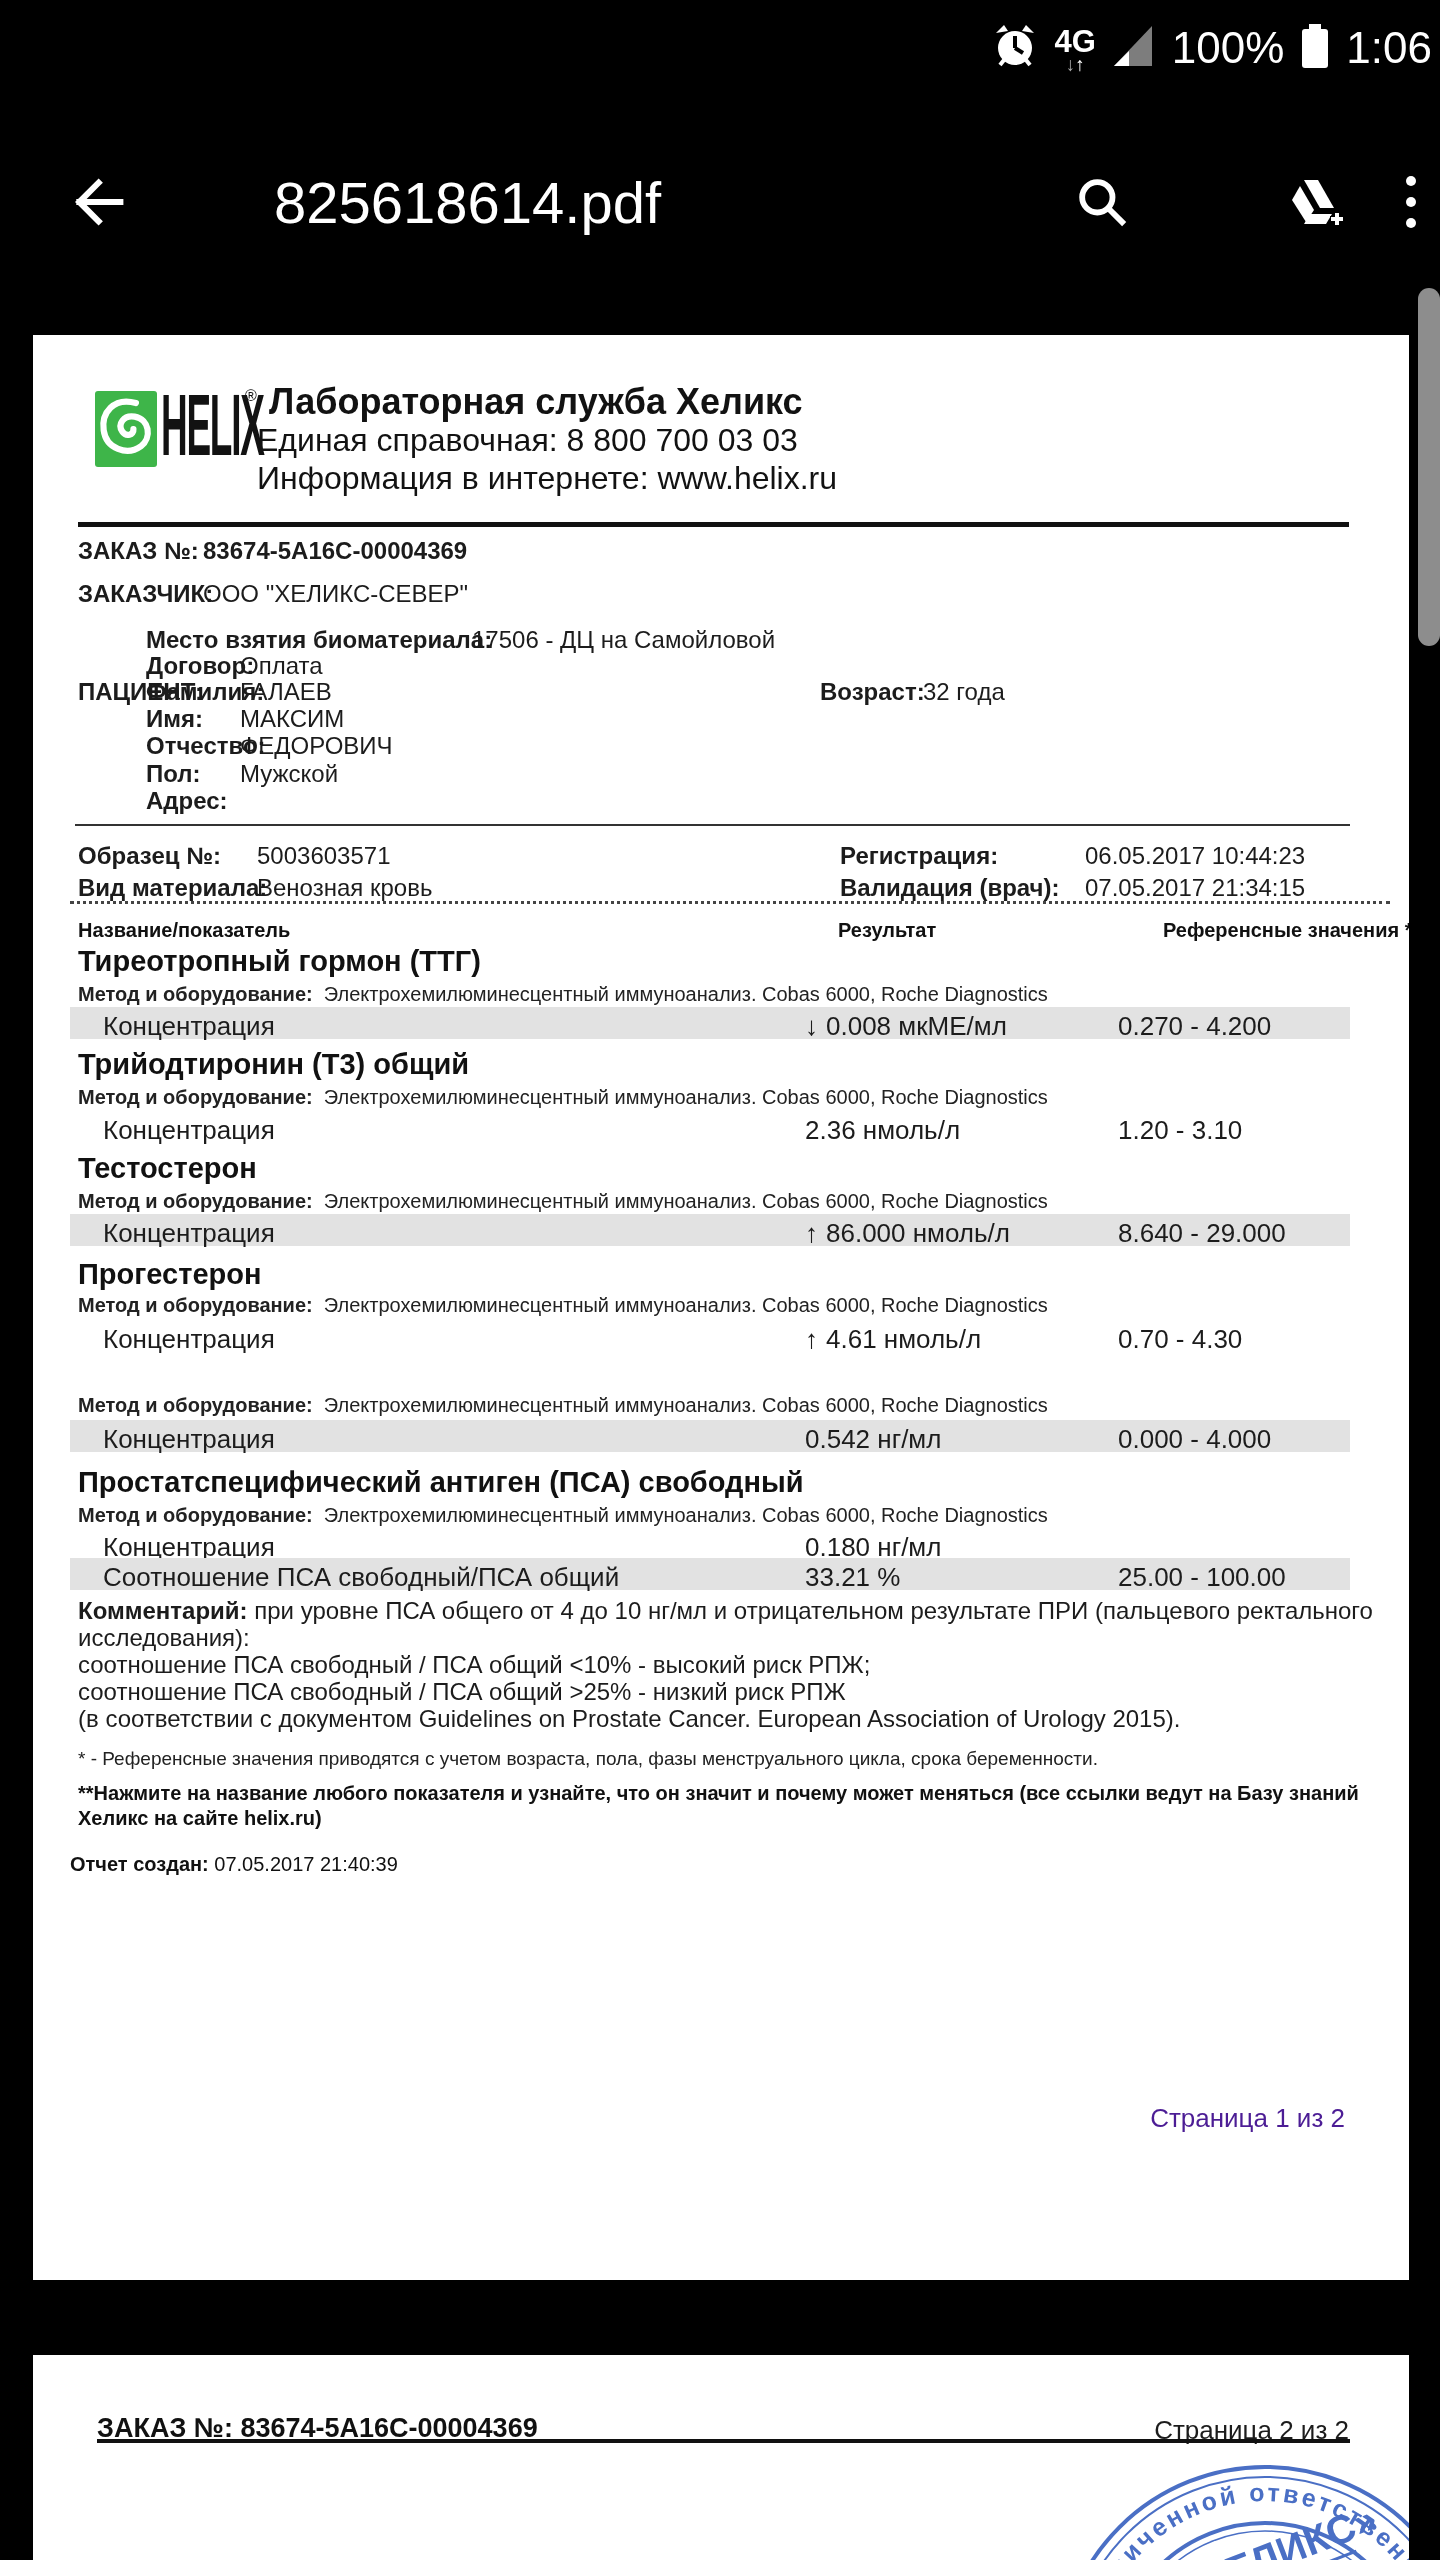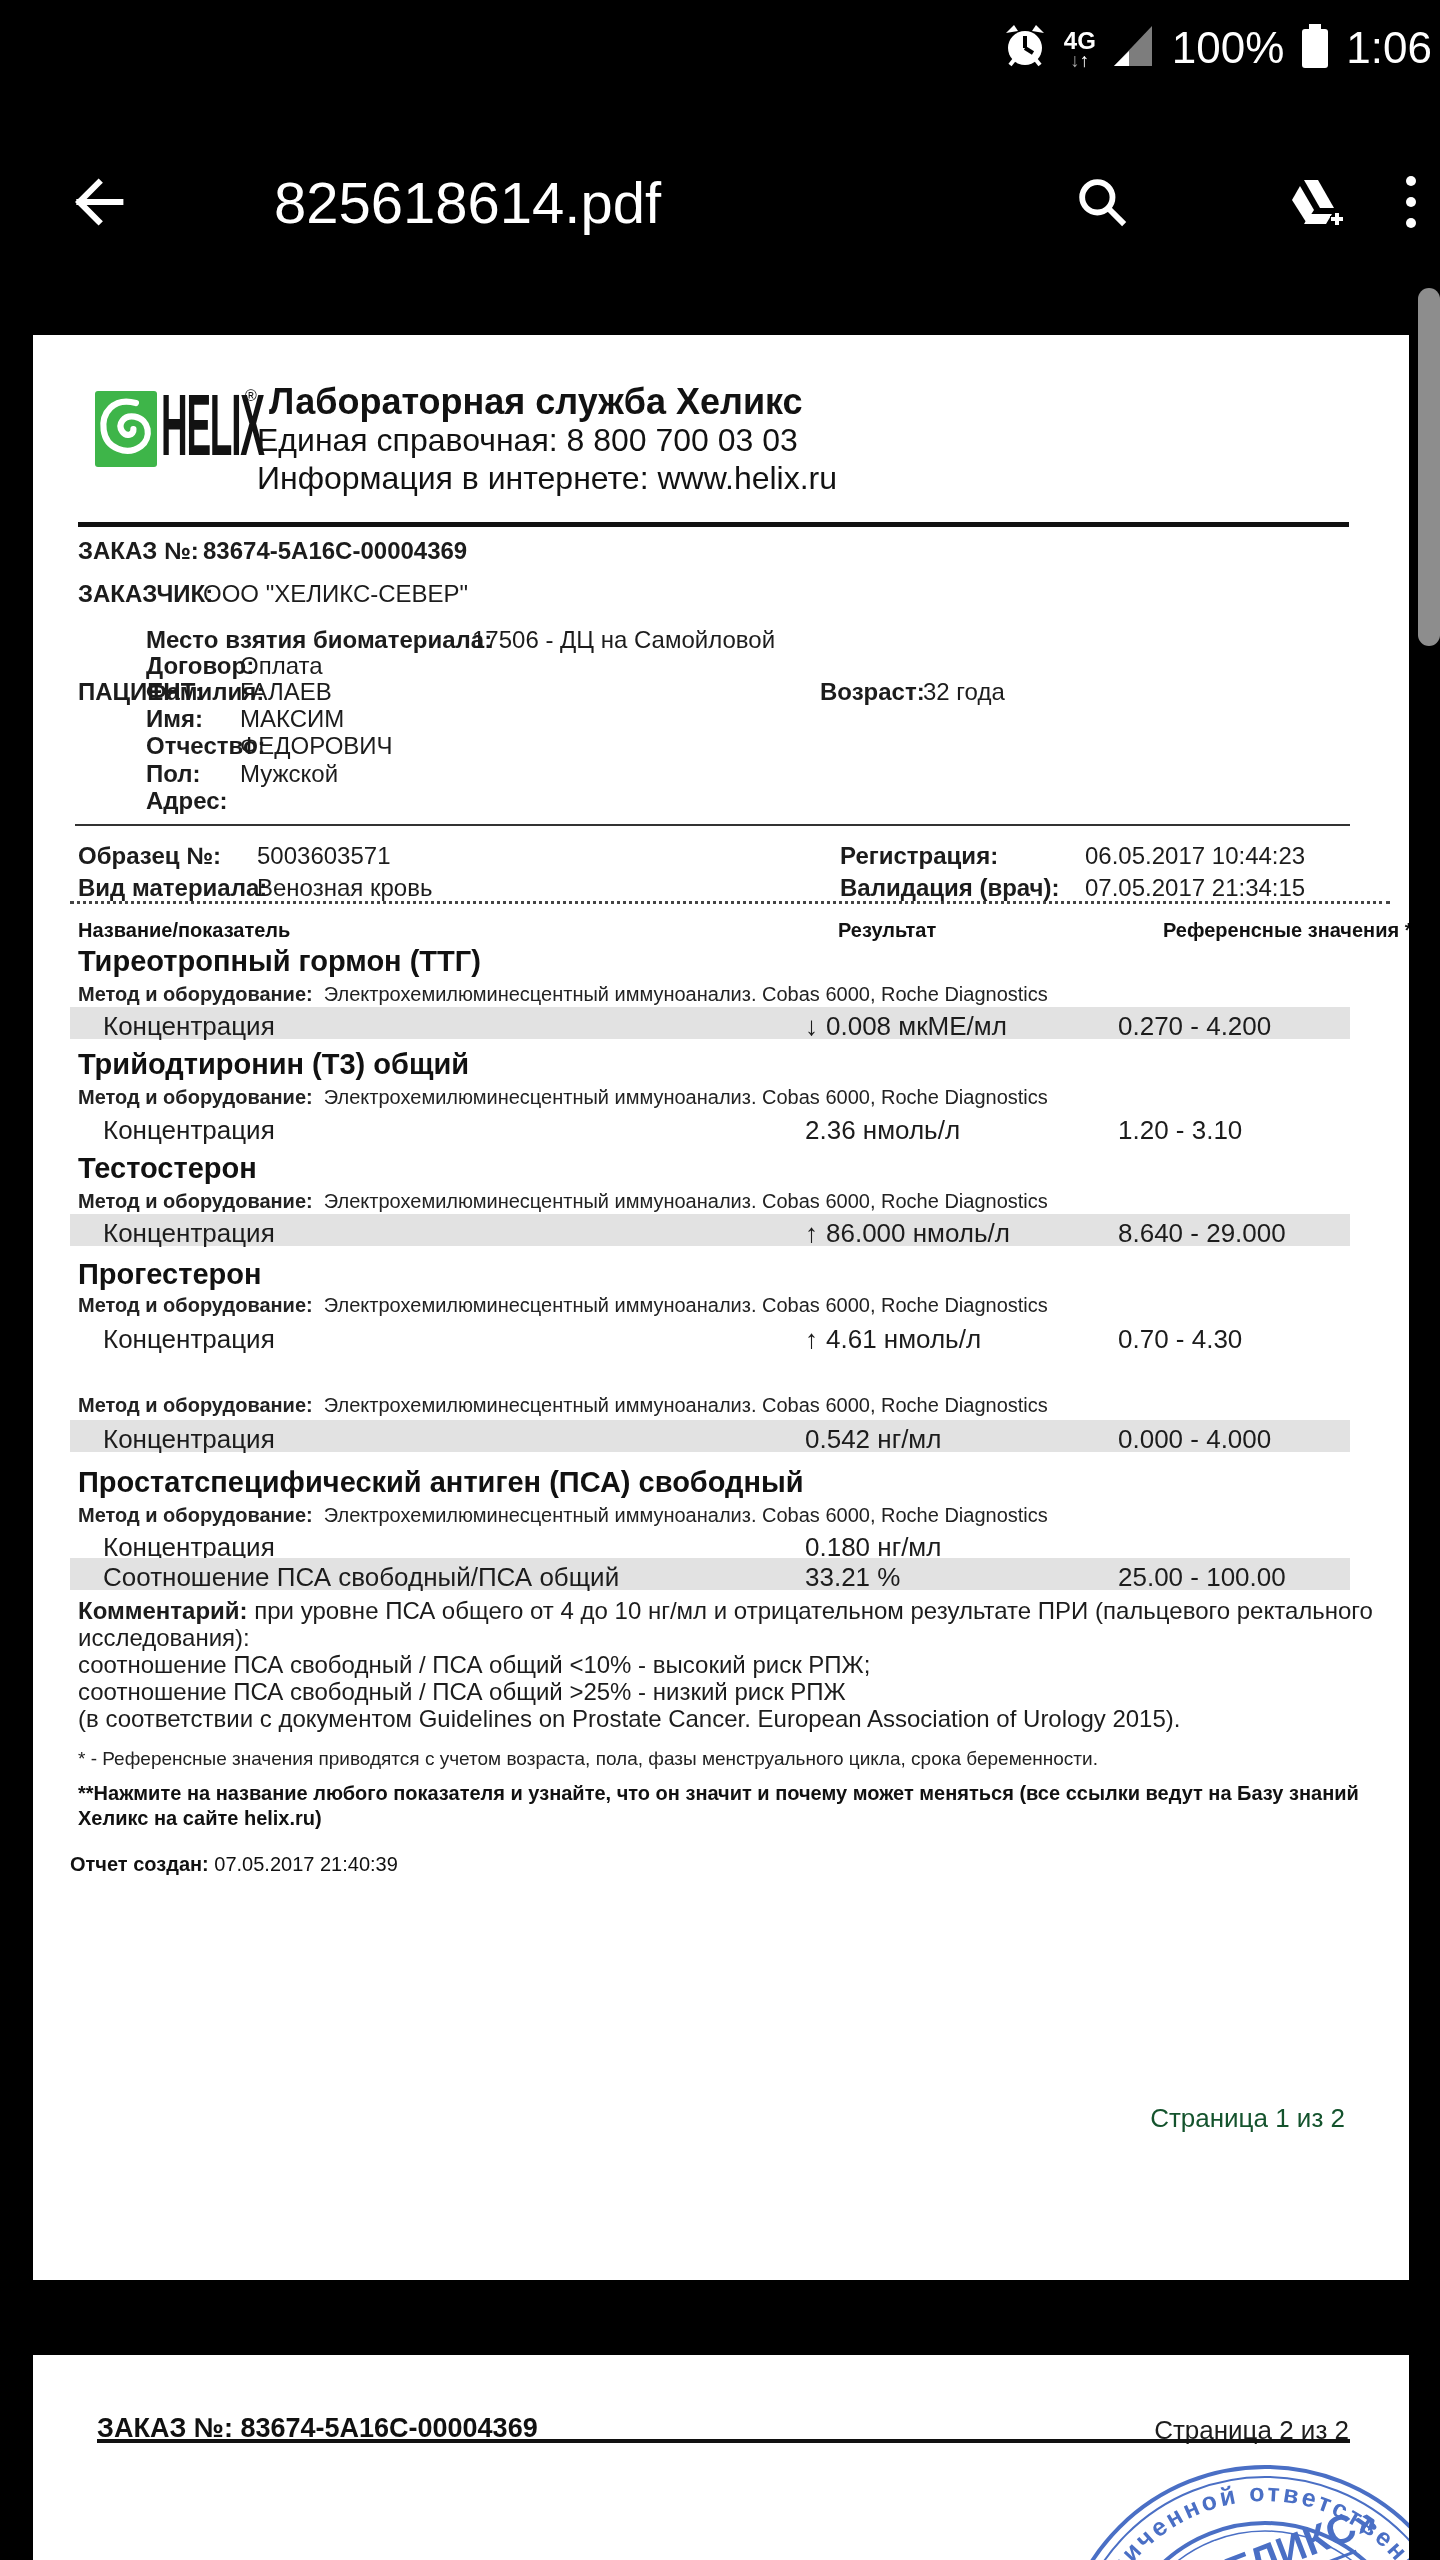--- a/index.html
+++ b/index.html
@@ -4,21 +4,21 @@
 <style>
   html,body{margin:0;padding:0;background:#000;}
   .screen{position:relative;width:1440px;height:2560px;background:#000;overflow:hidden;
           font-family:"Liberation Sans",sans-serif;}
 
   
   .status-bar{position:absolute;top:0;left:0;width:1440px;height:96px;display:flex;
               align-items:center;justify-content:flex-end;gap:16px;padding-right:8px;box-sizing:border-box;}
   .status-bar .sb-txt{color:#fff;font-size:44px;}
   .sb-net{display:flex;flex-direction:column;align-items:center;line-height:1;margin-top:2px;}
-  .sb-4g{color:#fff;font-size:24px;font-weight:bold;}
+  .sb-4g{color:#fff;font-size:31px;font-weight:bold;}
   .sb-arrows{font-size:19px;line-height:0.8;}
   .sb-arrow-d{color:#aaa;} .sb-arrow-u{color:#fff;}
 
   
   .app-bar{position:absolute;top:96px;left:0;width:1440px;height:212px;display:flex;align-items:center;
            padding:0 10px 0 66px;box-sizing:border-box;}
   .icon-btn{background:none;border:none;padding:0;cursor:pointer;display:flex;align-items:center;justify-content:center;}
   .app-title{color:#fff;font-size:58px;font-weight:400;margin:0 0 0 150px;flex:1;text-align:left;
              white-space:nowrap;overflow:hidden;}
   .dots{display:flex;flex-direction:column;gap:11px;}
@@ -53,21 +53,21 @@
   .colhead{font-size:20px;font-weight:bold;color:#111;}
   .trow{position:absolute;left:37px;width:1280px;height:32px;font-size:26px;color:#1c1c1c;}
   .trow.shade{background:#e2e2e2;}
   .trow span{position:absolute;top:4px;white-space:nowrap;}
   .trow .p{left:33px;} .trow .res{left:735px;} .trow .ref{left:1048px;}
   .flag{display:inline-block;margin-right:8px;}
   .comment-line{position:absolute;left:45px;font-size:24px;color:#1c1c1c;white-space:nowrap;}
   .fn{position:absolute;left:45px;font-size:19px;color:#222;white-space:nowrap;}
   .fn2{position:absolute;left:45px;font-size:20px;font-weight:bold;color:#111;white-space:nowrap;}
   .created{position:absolute;left:37px;font-size:20px;color:#111;white-space:nowrap;}
-  .pg-label{position:absolute;right:64px;font-size:26px;color:#14532d;white-space:nowrap;}
+  .pg-label{position:absolute;right:64px;font-size:26px;color:#4c1d95;white-space:nowrap;}
   .p2-order{position:absolute;left:64px;top:58px;font-size:27px;font-weight:bold;color:#111;white-space:nowrap;}
   .p2-page{position:absolute;right:60px;top:60px;font-size:26px;color:#1c1c1c;}
   .p2-rule{position:absolute;left:64px;top:84px;width:1253px;height:4px;background:#111;}
   .stamp{position:absolute;left:1012px;top:98px;}
 </style>
 </head>
 <body>
 
 <div class="screen">
 

